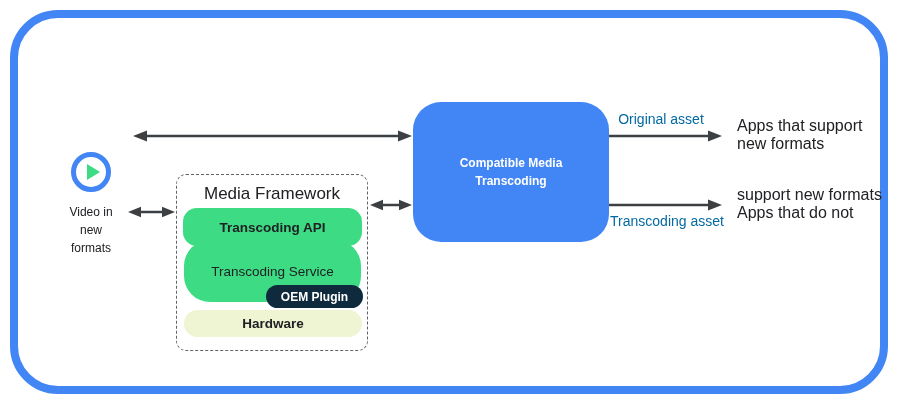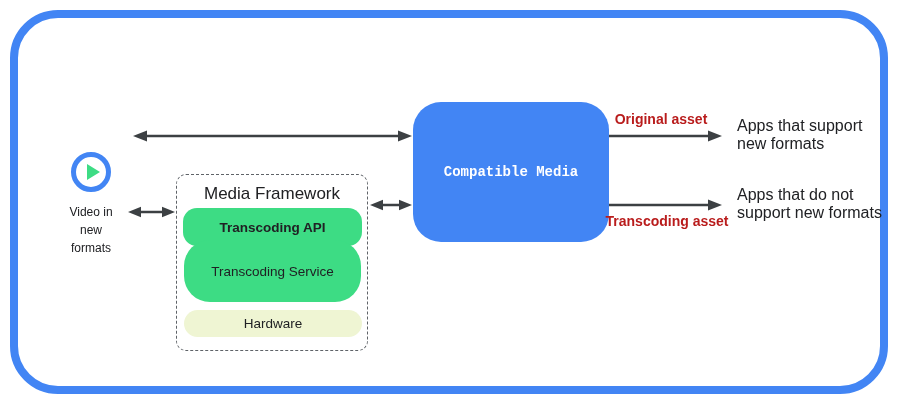--- a/index.html
+++ b/index.html
@@ -100,45 +100,44 @@
     border-radius: 12px;
     color: #ffffff;
     font-weight: 700;
     font-size: 12px;
   }
   .pill-hw {
     left: 7px; top: 135px;
     width: 178px; height: 27px;
     background: #eff5d3;
     border-radius: 14px;
-    font-weight: 400;
+    font-weight: 700;
   }
   
   .blue-box {
     position: absolute;
     left: 413px; top: 102px;
     width: 196px; height: 140px;
     background: #4285f4;
     border-radius: 28px;
     display: flex;
     flex-direction: column;
     align-items: center;
     justify-content: center;
     color: #ffffff;
     font-weight: 700;
+    font-size: 12px;
+    line-height: 18px;
+    text-align: center;
+  }
+  .flow-label {
+    position: absolute;
+    color: #0369a1;
     font-size: 14px;
-    line-height: 18px;
-    text-align: center;
-    font-family: Liberation Mono, monospace;
-  }
-  .flow-label {
-    position: absolute;
-    color: #b91c1c;
-    font-size: 14px;
-    font-weight: 700;
+    font-weight: 400;
     text-align: center;
   }
   .flow-original { left: 608px; top: 111px; width: 106px; }
   .flow-transcoded { left: 602px; top: 213px; width: 130px; }
   .apps {
     position: absolute;
     left: 737px;
     font-size: 16px;
     line-height: 18px;
   }
@@ -191,32 +190,34 @@
   <div class="video-label">
     <div>Video in</div>
     <div>new</div>
     <div>formats</div>
   </div>
 
   <div class="mf-box">
     <div class="mf-title">Media Framework</div>
     <div class="pill pill-api">Transcoding API</div>
     <div class="pill pill-service">Transcoding Service</div>
+    <div class="pill pill-oem">OEM Plugin</div>
     <div class="pill pill-hw">Hardware</div>
   </div>
 
   <div class="blue-box">
     <div>Compatible Media</div>
+    <div>Transcoding</div>
   </div>
 
   <div class="flow-label flow-original">Original asset</div>
   <div class="flow-label flow-transcoded">Transcoding asset</div>
 
   <div class="apps apps-top">
     <div>Apps that support</div>
     <div>new formats</div>
   </div>
   <div class="apps apps-bottom">
+    <div>support new formats</div>
     <div>Apps that do not</div>
-    <div>support new formats</div>
   </div>
 
 </div>
 
 </body></html>

